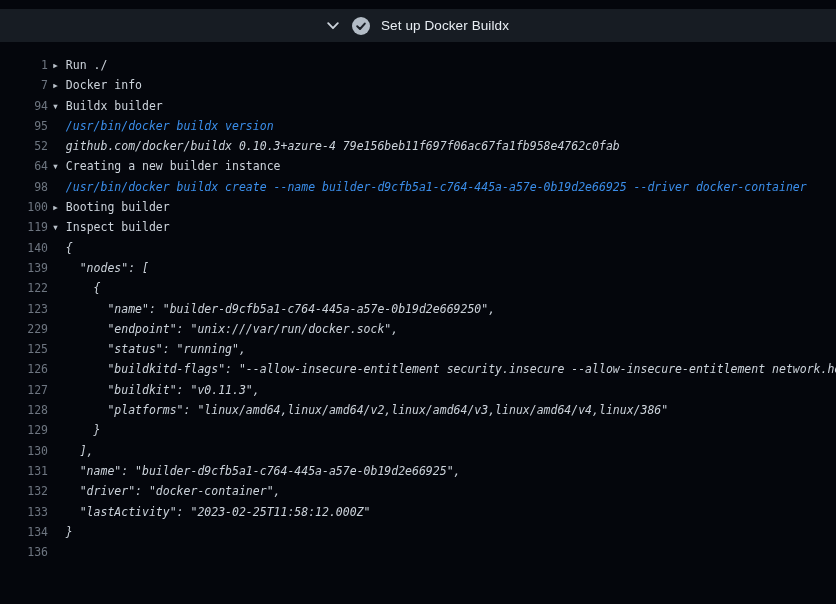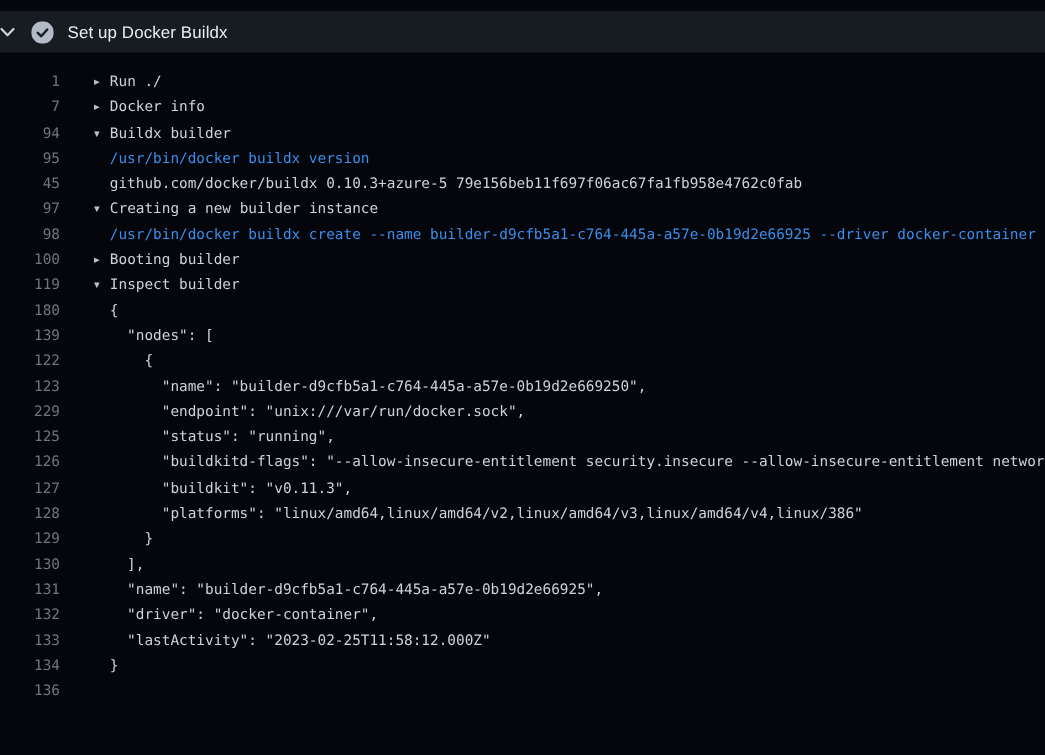--- a/index.html
+++ b/index.html
@@ -12,20 +12,21 @@
     position:relative;
   }
 
   
   .step-header {
     position:absolute; top:9px; left:0; right:0; height:33px;
     background: var(--header-bg, #171c23);
     display:flex; align-items:center;
     padding:0 0;
     cursor:pointer;
+    justify-content:center;
   }
   .chev { width:12px; height:8px; flex:none; margin-right:13px; margin-top:1px; }
   .check-wrap { width:18px; height:18px; flex:none; margin-right:11px; }
   .step-title {
     color: var(--title-fg, #e9eef4);
     font-size:13.5px; font-weight:500; letter-spacing:0.1px;
   }
 
   
   .log {
@@ -37,23 +38,23 @@
   }
   .row {
     display:flex; height:20.3px; line-height:20.3px;
     white-space:pre; overflow:hidden;
   }
   .num {
     width:48px; flex:none; text-align:right;
     color: var(--linenum-fg, #6e7681);
     cursor:pointer;
   }
-  .txt { margin-left:26px; color: var(--text-fg, #ccd3db); text-align: right; }
+  .txt { margin-left:4px; color: var(--text-fg, #ccd3db); text-align: right; }
   .row.command .txt-main { color: var(--accent, #3b8eea); }
-  .row.output .txt, .row.command .txt { padding-left:2ch; }
+  .row.output .txt, .row.command .txt { padding-left:2ch;font-style:italic; }
   .row.group { cursor:pointer; }
   .marker { color: var(--marker-fg, #b9c1ca); }
 </style>
 </head>
 <body style="--page-bg: #04060c; --header-bg: #171c23; --title-fg: #e9eef4; --accent: #3b8eea; --text-fg: #ccd3db; --linenum-fg: #6e7681; --marker-fg: #b9c1ca;">
 
 <div class="step-header">
   <svg class="chev" viewBox="0 0 12 8">
     <path d="M1.2 1.2 L6 6.2 L10.8 1.2" fill="none" stroke="#ccd3db" stroke-width="1.8" stroke-linecap="round" stroke-linejoin="round"></path>
   </svg>
@@ -64,26 +65,26 @@
     </svg>
   </span>
   <span class="step-title">Set up Docker Buildx</span>
 </div>
 
 <div class="log" id="log">
     <div class="row group"><span class="num">1</span><span class="txt"><span class="marker">▸ </span><span class="txt-main">Run ./</span></span></div>
     <div class="row group"><span class="num">7</span><span class="txt"><span class="marker">▸ </span><span class="txt-main">Docker info</span></span></div>
     <div class="row group"><span class="num">94</span><span class="txt"><span class="marker">▾ </span><span class="txt-main">Buildx builder</span></span></div>
     <div class="row command"><span class="num">95</span><span class="txt"><span class="txt-main">/usr/bin/docker buildx version</span></span></div>
-    <div class="row output"><span class="num">45</span><span class="txt"><span class="txt-main">github.com/docker/buildx 0.10.3+azure-5 79e156beb11f697f06ac67fa1fb958e4762c0fab</span></span></div>
-    <div class="row group"><span class="num">97</span><span class="txt"><span class="marker">▾ </span><span class="txt-main">Creating a new builder instance</span></span></div>
+    <div class="row output"><span class="num">52</span><span class="txt"><span class="txt-main">github.com/docker/buildx 0.10.3+azure-4 79e156beb11f697f06ac67fa1fb958e4762c0fab</span></span></div>
+    <div class="row group"><span class="num">64</span><span class="txt"><span class="marker">▾ </span><span class="txt-main">Creating a new builder instance</span></span></div>
     <div class="row command"><span class="num">98</span><span class="txt"><span class="txt-main">/usr/bin/docker buildx create --name builder-d9cfb5a1-c764-445a-a57e-0b19d2e66925 --driver docker-container</span></span></div>
     <div class="row group"><span class="num">100</span><span class="txt"><span class="marker">▸ </span><span class="txt-main">Booting builder</span></span></div>
     <div class="row group"><span class="num">119</span><span class="txt"><span class="marker">▾ </span><span class="txt-main">Inspect builder</span></span></div>
-    <div class="row output"><span class="num">180</span><span class="txt"><span class="txt-main">{</span></span></div>
+    <div class="row output"><span class="num">140</span><span class="txt"><span class="txt-main">{</span></span></div>
     <div class="row output"><span class="num">139</span><span class="txt"><span class="txt-main">  "nodes": [</span></span></div>
     <div class="row output"><span class="num">122</span><span class="txt"><span class="txt-main">    {</span></span></div>
     <div class="row output"><span class="num">123</span><span class="txt"><span class="txt-main">      "name": "builder-d9cfb5a1-c764-445a-a57e-0b19d2e669250",</span></span></div>
     <div class="row output"><span class="num">229</span><span class="txt"><span class="txt-main">      "endpoint": "unix:///var/run/docker.sock",</span></span></div>
     <div class="row output"><span class="num">125</span><span class="txt"><span class="txt-main">      "status": "running",</span></span></div>
     <div class="row output"><span class="num">126</span><span class="txt"><span class="txt-main">      "buildkitd-flags": "--allow-insecure-entitlement security.insecure --allow-insecure-entitlement network.host",</span></span></div>
     <div class="row output"><span class="num">127</span><span class="txt"><span class="txt-main">      "buildkit": "v0.11.3",</span></span></div>
     <div class="row output"><span class="num">128</span><span class="txt"><span class="txt-main">      "platforms": "linux/amd64,linux/amd64/v2,linux/amd64/v3,linux/amd64/v4,linux/386"</span></span></div>
     <div class="row output"><span class="num">129</span><span class="txt"><span class="txt-main">    }</span></span></div>
     <div class="row output"><span class="num">130</span><span class="txt"><span class="txt-main">  ],</span></span></div>

